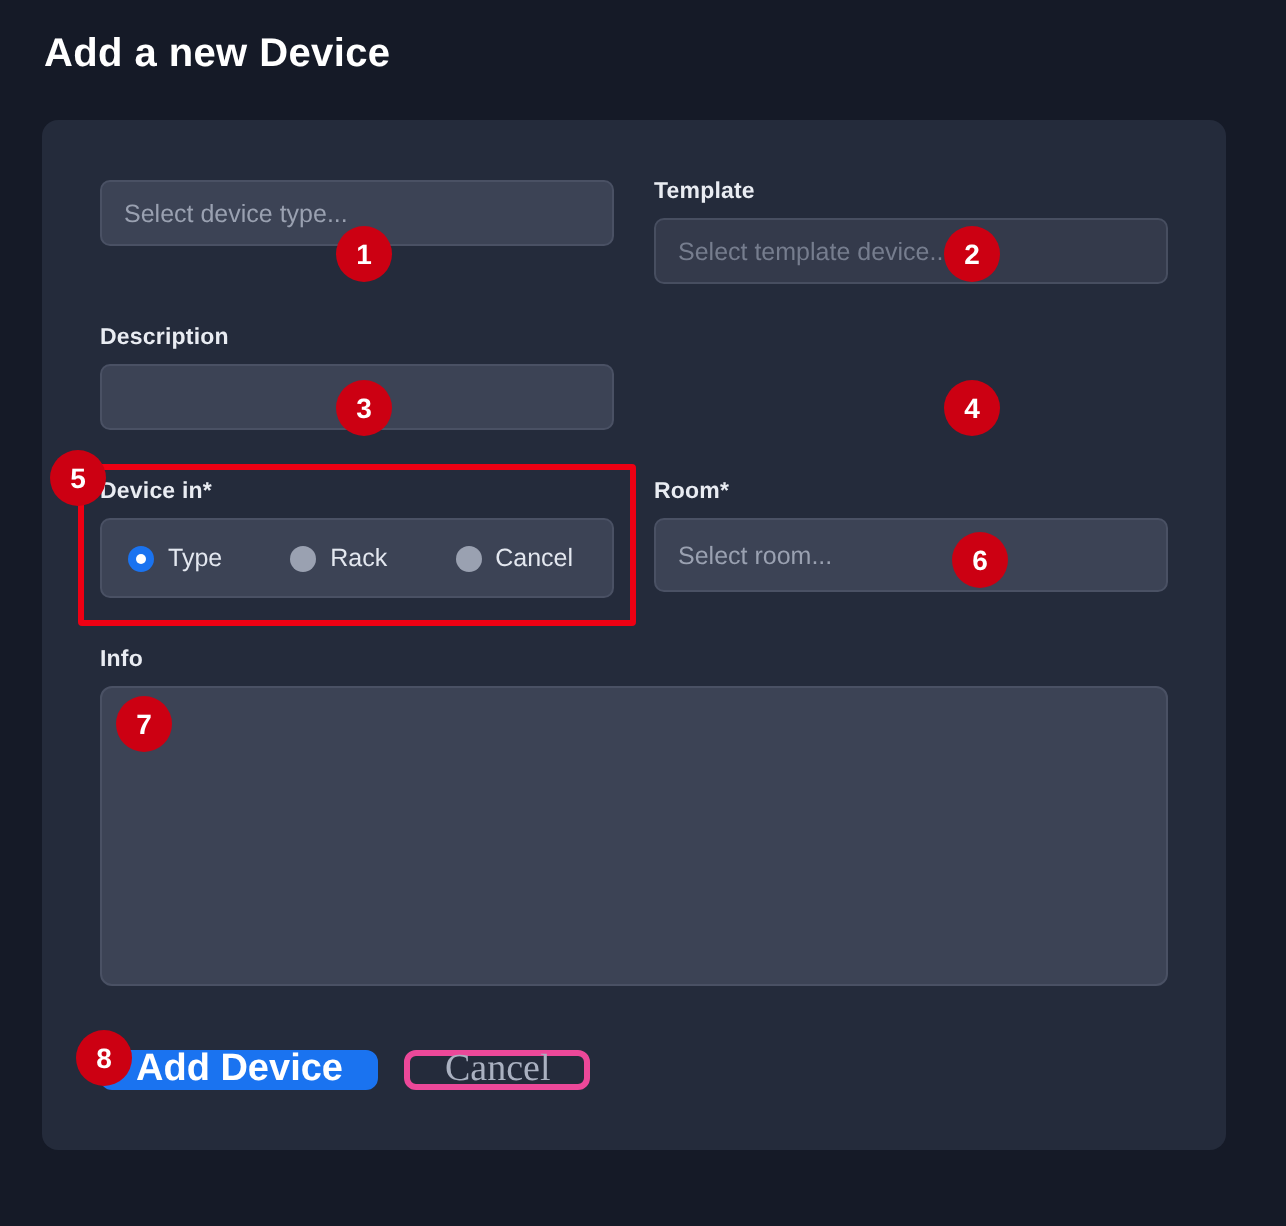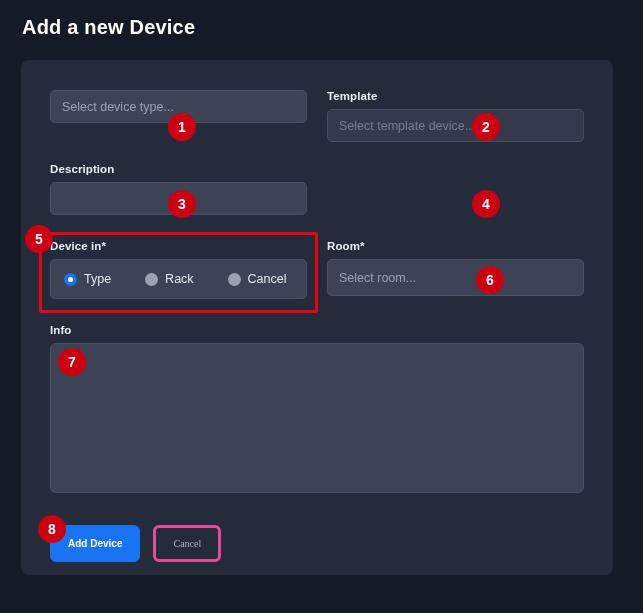--- a/index.html
+++ b/index.html
@@ -167,23 +167,23 @@
   #actions {
     position: absolute;
     left: 29px;
     top: 465px;
     display: flex;
     align-items: center;
     gap: 13px;
   }
   .btn {
     box-sizing: border-box;
-    height: 37px;
+    height: 20px;
     border-radius: 6px;
-    font-size: 10px;
+    font-size: 19px;
     font-weight: bold;
     font-family: "Liberation Sans", sans-serif;
     cursor: pointer;
     display: flex;
     align-items: center;
     justify-content: center;
     padding: 0 17px;
   }
   #submit-button {
     background: #1a73f0;

